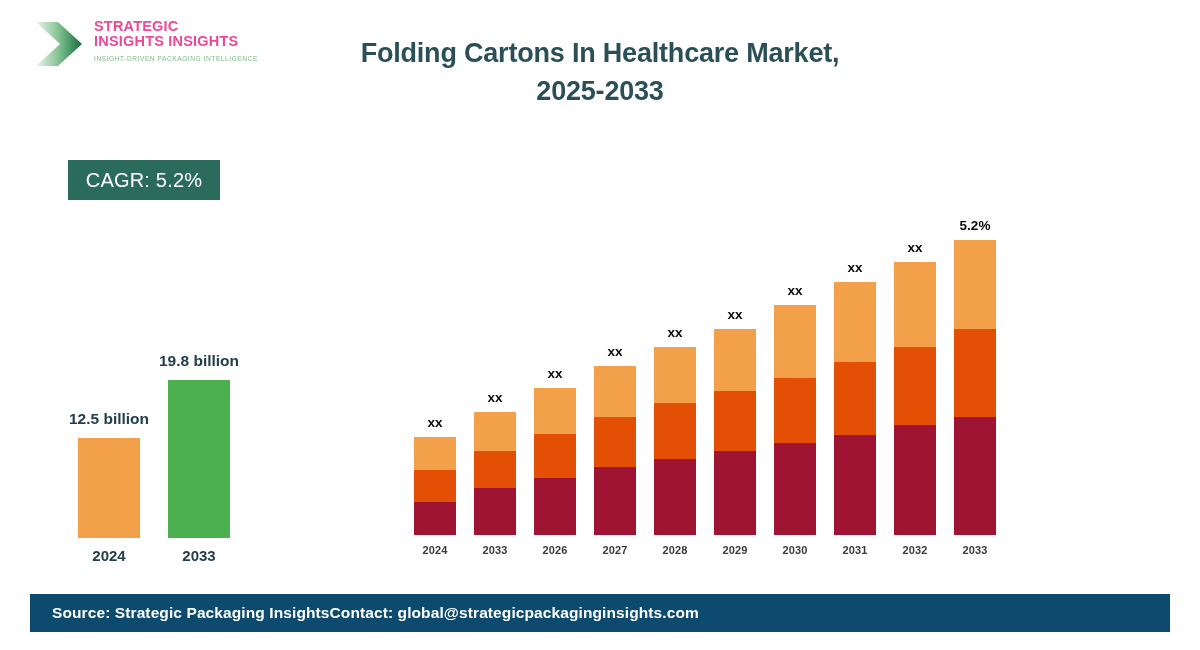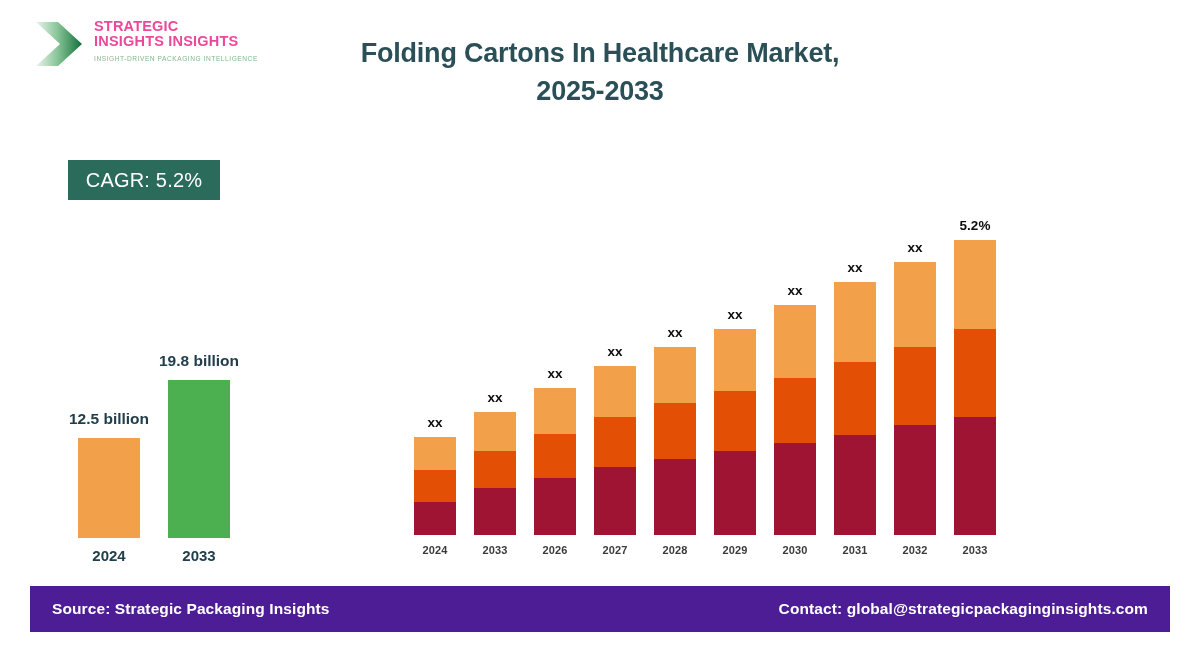--- a/index.html
+++ b/index.html
@@ -176,25 +176,25 @@
     font-weight: bold;
     letter-spacing: 0.1px;
   }
 
   
   #footer-bar {
     position: absolute;
     left: 30px;
     bottom: 18px;
     width: 1140px;
-    height: 46px;
-    background: #4c1d95;
+    height: 38px;
+    background: #0c4a6e;
     display: flex;
     align-items: center;
-    justify-content: space-between;
+    justify-content: flex-start;
     box-sizing: border-box;
     padding: 0 22px;
   }
   .footer-text {
     color: #ffffff;
     font-size: 15.5px;
     font-weight: bold;
     letter-spacing: 0.1px;
   }
 </style>

